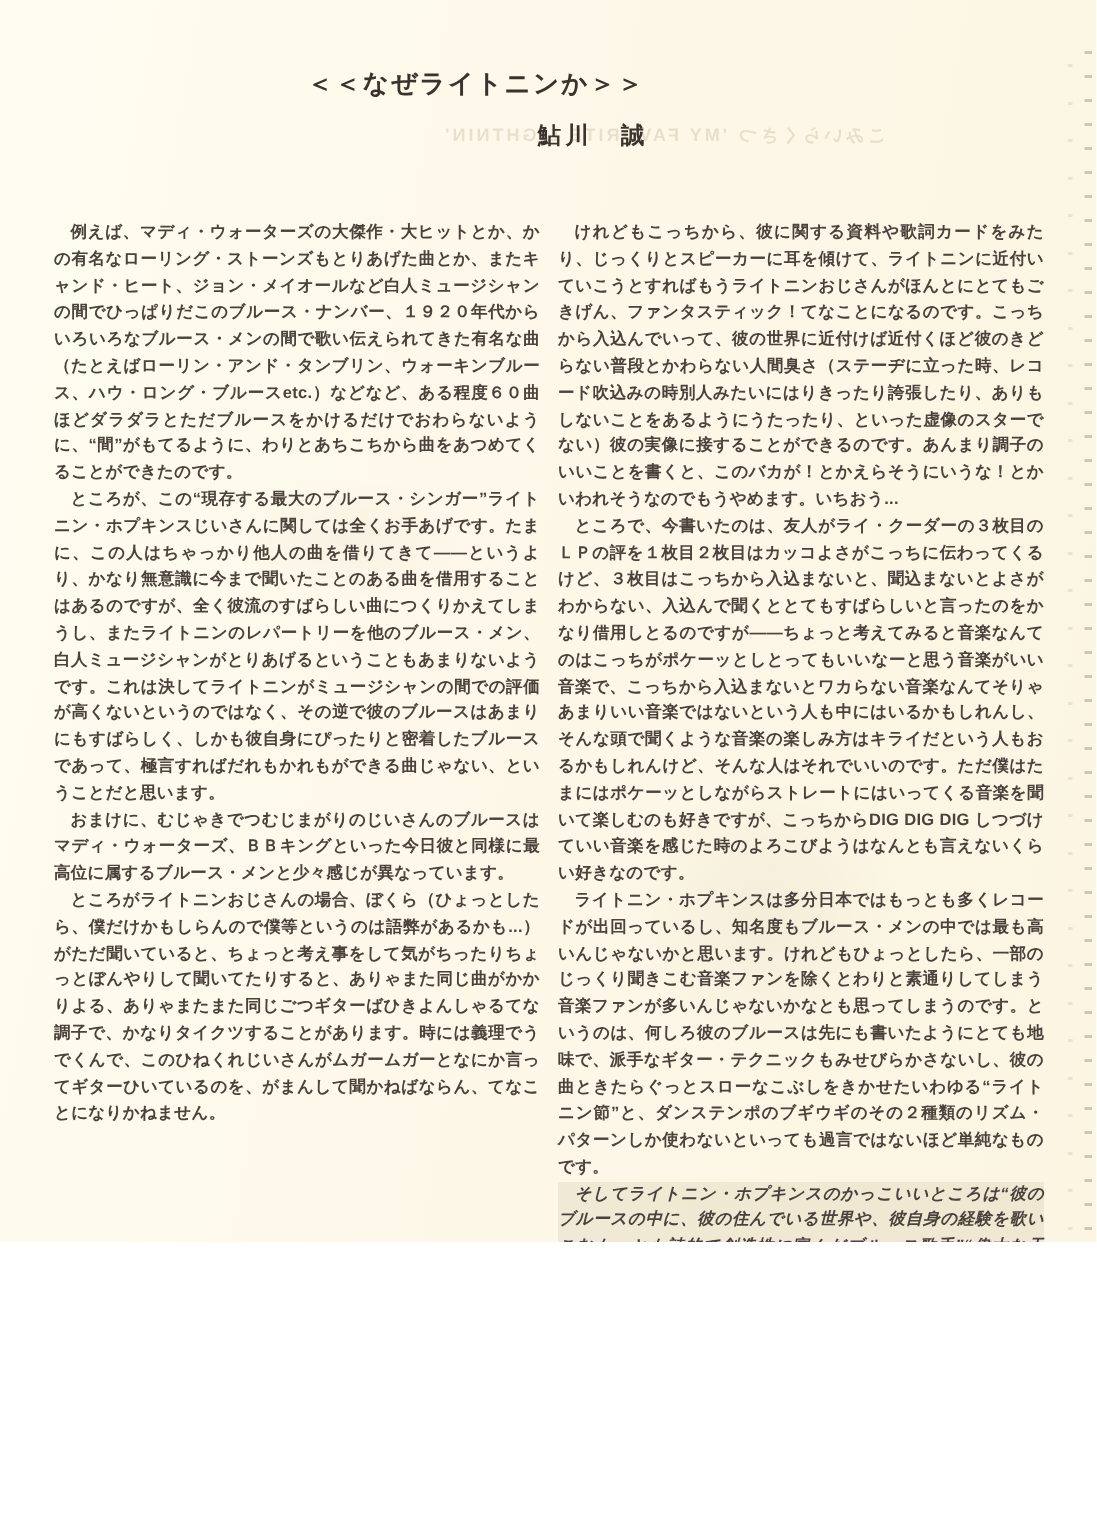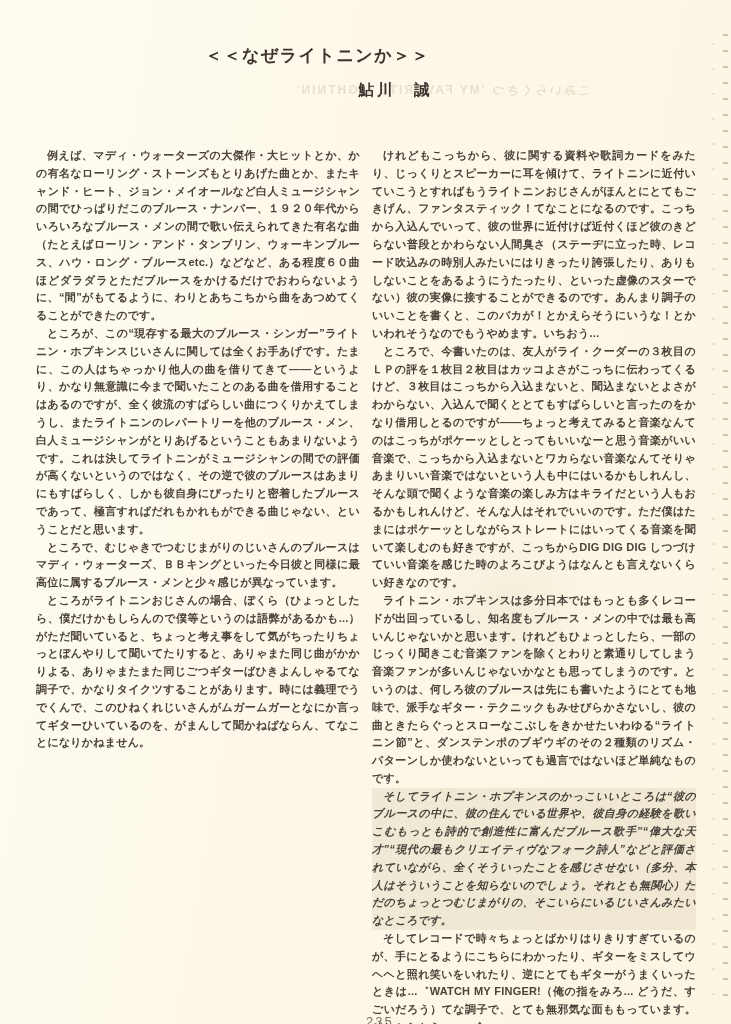--- a/index.html
+++ b/index.html
@@ -1,18 +1,18 @@
 <!DOCTYPE html>
 <html><head>
 <meta charset="utf-8">
 <style>
   html,body{margin:0;padding:0;}
   .page{
     position:relative;
-    width:731px;height:1024px;
+    width:731px;height:828px;
     overflow:hidden;
     background:linear-gradient(100deg,#fffdf2 0%,#fdf8e9 40%,#fbf5e2 100%);
     font-family:"Liberation Sans",sans-serif;
     color:#46403a;
   }
   .title{
     position:absolute;top:44px;left:0;width:100%;
     text-align:center;
     transform:translateX(-48px);
     font-size:17px;font-weight:bold;letter-spacing:1.5px;
@@ -92,21 +92,21 @@
 
   <div class="title">＜＜なぜライトニンか＞＞</div>
 
   <div class="show-through">こみいらくさつ 'MY FAVORITE LIGHTNIN'</div>
 
   <div class="author">鮎川　誠</div>
 
   <div class="col col-left">
     <p class="para">例えば、マディ・ウォーターズの大傑作・大ヒットとか、かの有名なローリング・ストーンズもとりあげた曲とか、またキャンド・ヒート、ジョン・メイオールなど白人ミュージシャンの間でひっぱりだこのブルース・ナンバー、１９２０年代からいろいろなブルース・メンの間で歌い伝えられてきた有名な曲（たとえばローリン・アンド・タンブリン、ウォーキンブルース、ハウ・ロング・ブルースetc.）などなど、ある程度６０曲ほどダラダラとただブルースをかけるだけでおわらないように、“間”がもてるように、わりとあちこちから曲をあつめてくることができたのです。</p>
     <p class="para">ところが、この“現存する最大のブルース・シンガー”ライトニン・ホプキンスじいさんに関しては全くお手あげです。たまに、この人はちゃっかり他人の曲を借りてきて——というより、かなり無意識に今まで聞いたことのある曲を借用することはあるのですが、全く彼流のすばらしい曲につくりかえてしまうし、またライトニンのレパートリーを他のブルース・メン、白人ミュージシャンがとりあげるということもあまりないようです。これは決してライトニンがミュージシャンの間での評価が高くないというのではなく、その逆で彼のブルースはあまりにもすばらしく、しかも彼自身にぴったりと密着したブルースであって、極言すればだれもかれもができる曲じゃない、ということだと思います。</p>
-    <p class="para">ところで、むじゃきでつむじまがりのじいさんのブルースはマディ・ウォーターズ、ＢＢキングといった今日彼と同様に最高位に属するブルース・メンと少々感じが異なっています。</p>
+    <p class="para">おまけに、むじゃきでつむじまがりのじいさんのブルースはマディ・ウォーターズ、ＢＢキングといった今日彼と同様に最高位に属するブルース・メンと少々感じが異なっています。</p>
     <p class="para">ところがライトニンおじさんの場合、ぼくら（ひょっとしたら、僕だけかもしらんので僕等というのは語弊があるかも...）がただ聞いていると、ちょっと考え事をして気がちったりちょっとぼんやりして聞いてたりすると、ありゃまた同じ曲がかかりよる、ありゃまたまた同じごつギターばひきよんしゃるてな調子で、かなりタイクツすることがあります。時には義理でうでくんで、このひねくれじいさんがムガームガーとなにか言ってギターひいているのを、がまんして聞かねばならん、てなことになりかねません。</p>
   </div>
 
   <div class="col col-right">
     <p class="para">けれどもこっちから、彼に関する資料や歌詞カードをみたり、じっくりとスピーカーに耳を傾けて、ライトニンに近付いていこうとすればもうライトニンおじさんがほんとにとてもごきげん、ファンタスティック！てなことになるのです。こっちから入込んでいって、彼の世界に近付けば近付くほど彼のきどらない普段とかわらない人間臭さ（ステーヂに立った時、レコード吹込みの時別人みたいにはりきったり誇張したり、ありもしないことをあるようにうたったり、といった虚像のスターでない）彼の実像に接することができるのです。あんまり調子のいいことを書くと、このバカが！とかえらそうにいうな！とかいわれそうなのでもうやめます。いちおう...</p>
     <p class="para">ところで、今書いたのは、友人がライ・クーダーの３枚目のＬＰの評を１枚目２枚目はカッコよさがこっちに伝わってくるけど、３枚目はこっちから入込まないと、聞込まないとよさがわからない、入込んで聞くととてもすばらしいと言ったのをかなり借用しとるのですが——ちょっと考えてみると音楽なんてのはこっちがポケーッとしとってもいいなーと思う音楽がいい音楽で、こっちから入込まないとワカらない音楽なんてそりゃあまりいい音楽ではないという人も中にはいるかもしれんし、そんな頭で聞くような音楽の楽しみ方はキライだという人もおるかもしれんけど、そんな人はそれでいいのです。ただ僕はたまにはポケーッとしながらストレートにはいってくる音楽を聞いて楽しむのも好きですが、こっちからDIG DIG DIG しつづけていい音楽を感じた時のよろこびようはなんとも言えないくらい好きなのです。</p>
     <p class="para">ライトニン・ホプキンスは多分日本ではもっとも多くレコードが出回っているし、知名度もブルース・メンの中では最も高いんじゃないかと思います。けれどもひょっとしたら、一部のじっくり聞きこむ音楽ファンを除くとわりと素通りしてしまう音楽ファンが多いんじゃないかなとも思ってしまうのです。というのは、何しろ彼のブルースは先にも書いたようにとても地味で、派手なギター・テクニックもみせびらかさないし、彼の曲ときたらぐっとスローなこぶしをきかせたいわゆる“ライトニン節”と、ダンステンポのブギウギのその２種類のリズム・パターンしか使わないといっても過言ではないほど単純なものです。</p>
     <p class="para hl">そしてライトニン・ホプキンスのかっこいいところは“彼のブルースの中に、彼の住んでいる世界や、彼自身の経験を歌いこむもっとも詩的で創造性に富んだブルース歌手”“偉大な天才”“現代の最もクリエイティヴなフォーク詩人”などと評価されていながら、全くそういったことを感じさせない（多分、本人はそういうことを知らないのでしょう。それとも無関心）ただのちょっとつむじまがりの、そこいらにいるじいさんみたいなところです。</p>
     <p class="para">そしてレコードで時々ちょっとばかりはりきりすぎているのが、手にとるようにこちらにわかったり、ギターをミスしてウヘヘと照れ笑いをいれたり、逆にとてもギターがうまくいったときは...゛WATCH MY FINGER!（俺の指をみろ... どうだ、すごいだろう）てな調子で、とても無邪気な面ももっています。それからもう一つ、全</p>
   </div>

